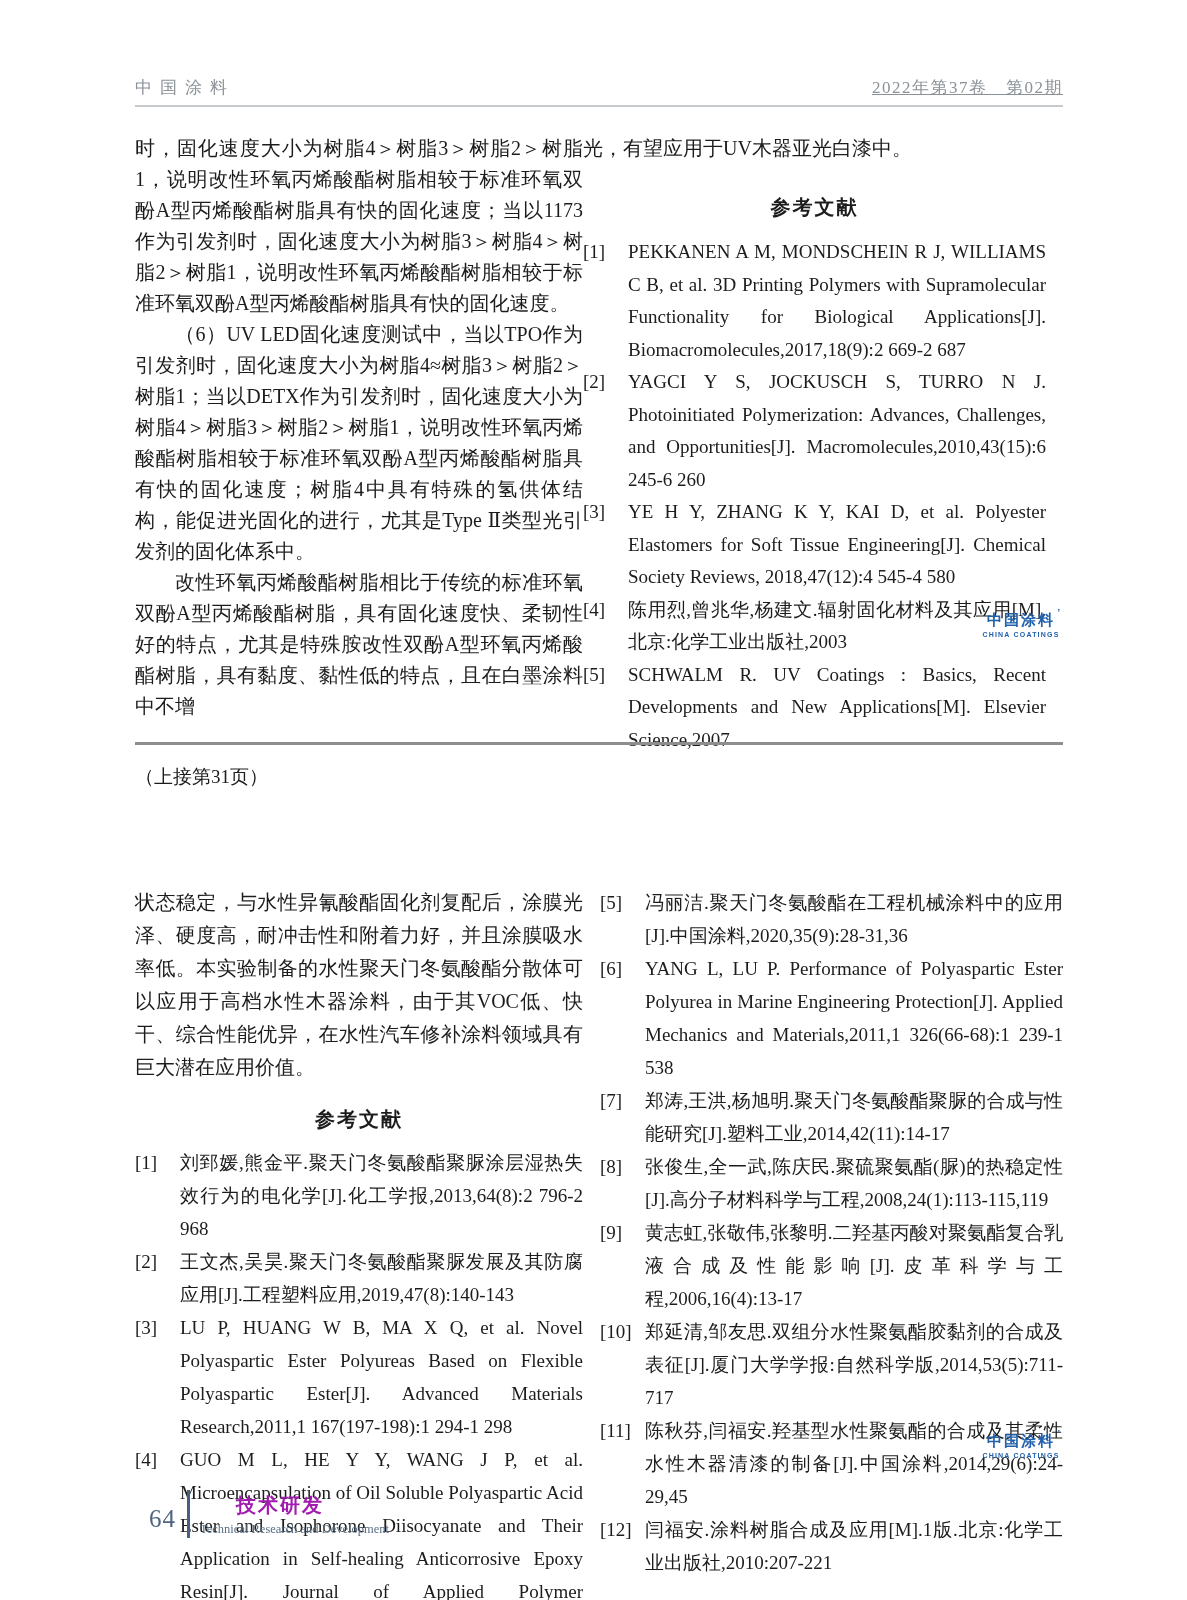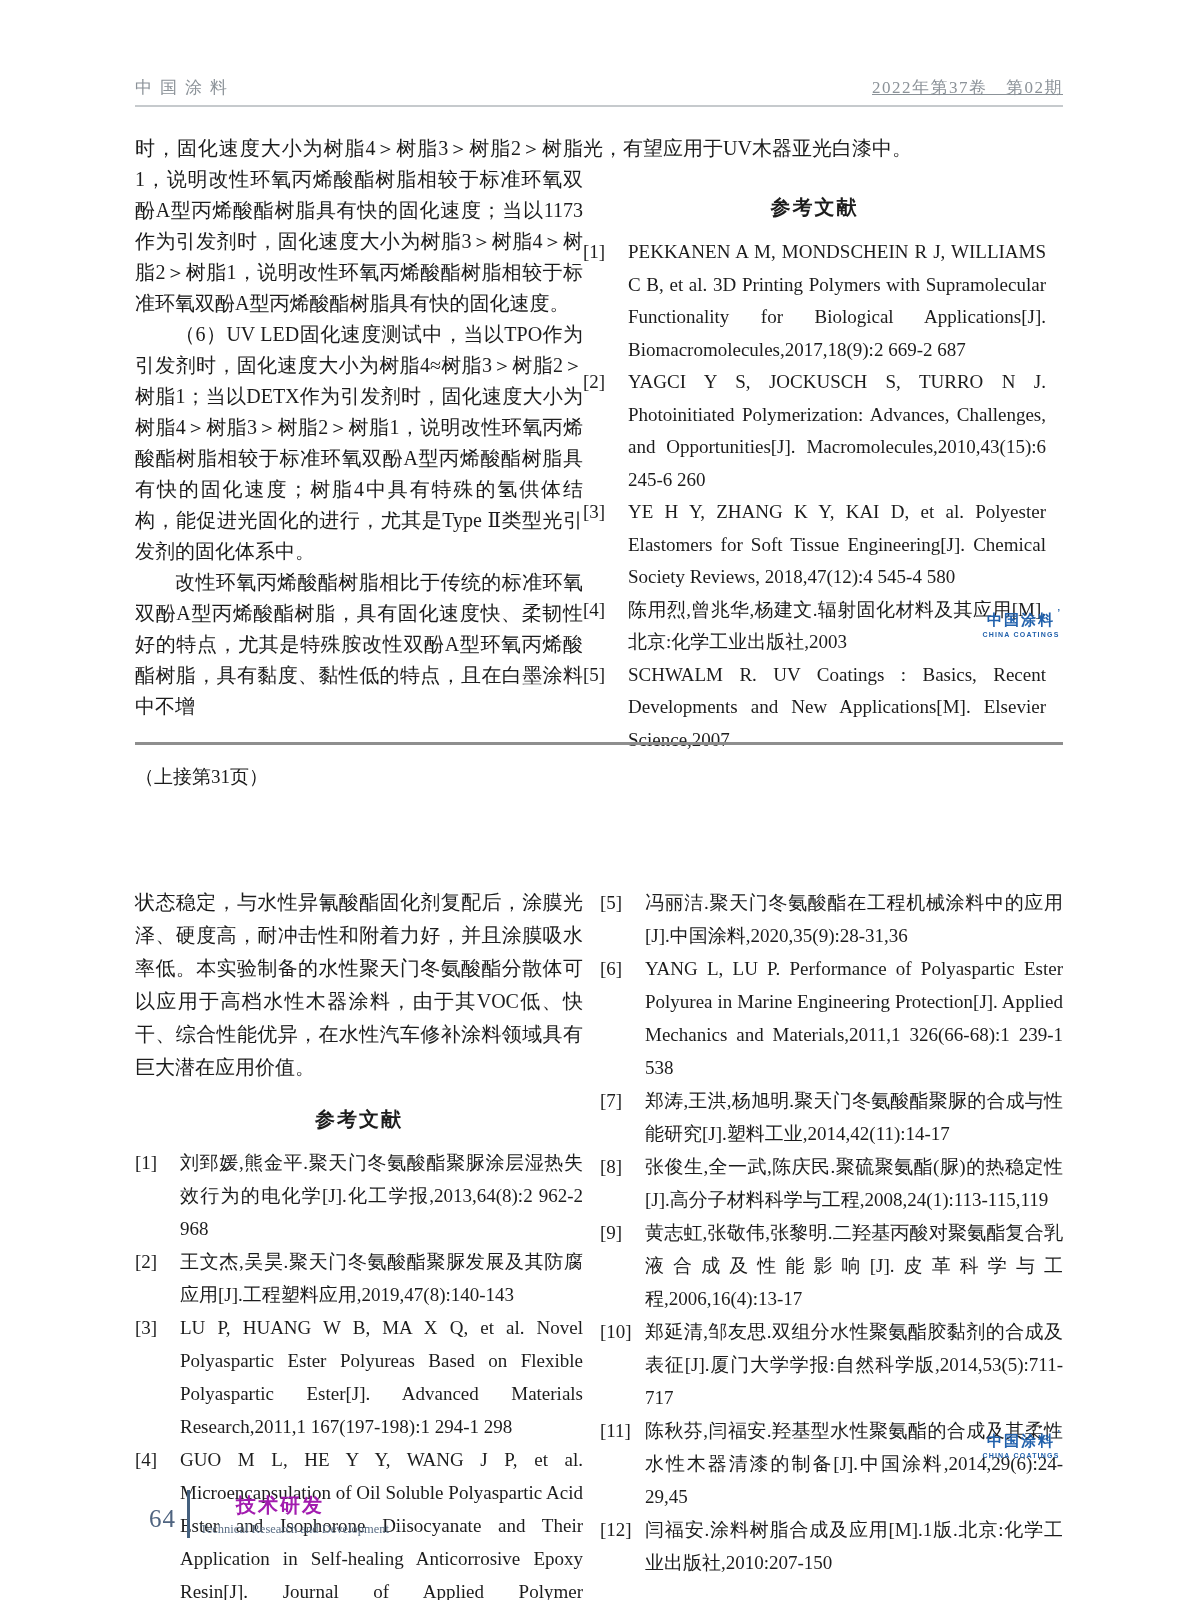--- a/index.html
+++ b/index.html
@@ -129,21 +129,21 @@
 <div class="section-divider"></div>
 <div class="continuation-note">（上接第31页）</div>
 
 <div class="article-bottom">
   <div class="col-l">
     <p class="cn-para">状态稳定，与水性异氰酸酯固化剂复配后，涂膜光泽、硬度高，耐冲击性和附着力好，并且涂膜吸水率低。本实验制备的水性聚天门冬氨酸酯分散体可以应用于高档水性木器涂料，由于其VOC低、快干、综合性能优异，在水性汽车修补涂料领域具有巨大潜在应用价值。</p>
     <div class="ref-title">参考文献</div>
     <ul class="refs">
       <li class="ref-item">
         <span class="ref-num">[1]</span>
-        <span class="ref-text">刘郅媛,熊金平.聚天门冬氨酸酯聚脲涂层湿热失效行为的电化学[J].化工学报,2013,64(8):2 962-2 968</span>
+        <span class="ref-text">刘郅媛,熊金平.聚天门冬氨酸酯聚脲涂层湿热失效行为的电化学[J].化工学报,2013,64(8):2 796-2 968</span>
       </li>
       <li class="ref-item">
         <span class="ref-num">[2]</span>
         <span class="ref-text">王文杰,吴昊.聚天门冬氨酸酯聚脲发展及其防腐应用[J].工程塑料应用,2019,47(8):140-143</span>
       </li>
       <li class="ref-item">
         <span class="ref-num">[3]</span>
         <span class="ref-text">LU P, HUANG W B, MA X Q, et al. Novel Polyaspartic Ester Polyureas Based on Flexible Polyaspartic Ester[J]. Advanced Materials Research,2011,1 167(197-198):1 294-1 298</span>
       </li>
       <li class="ref-item">
@@ -177,21 +177,21 @@
       <li class="ref-item">
         <span class="ref-num">[10]</span>
         <span class="ref-text">郑延清,邹友思.双组分水性聚氨酯胶黏剂的合成及表征[J].厦门大学学报:自然科学版,2014,53(5):711-717</span>
       </li>
       <li class="ref-item">
         <span class="ref-num">[11]</span>
         <span class="ref-text">陈秋芬,闫福安.羟基型水性聚氨酯的合成及其柔性水性木器清漆的制备[J].中国涂料,2014,29(6):24-29,45</span>
       </li>
       <li class="ref-item">
         <span class="ref-num">[12]</span>
-        <span class="ref-text">闫福安.涂料树脂合成及应用[M].1版.北京:化学工业出版社,2010:207-150</span>
+        <span class="ref-text">闫福安.涂料树脂合成及应用[M].1版.北京:化学工业出版社,2010:207-221</span>
       </li>
     </ul>
   </div>
 </div>
 
 <div class="logo logo-bottom">
   <span class="cn"><span>中国涂料</span><span class="mark">’</span></span>
   <div class="en">CHINA COATINGS</div>
 </div>
 

